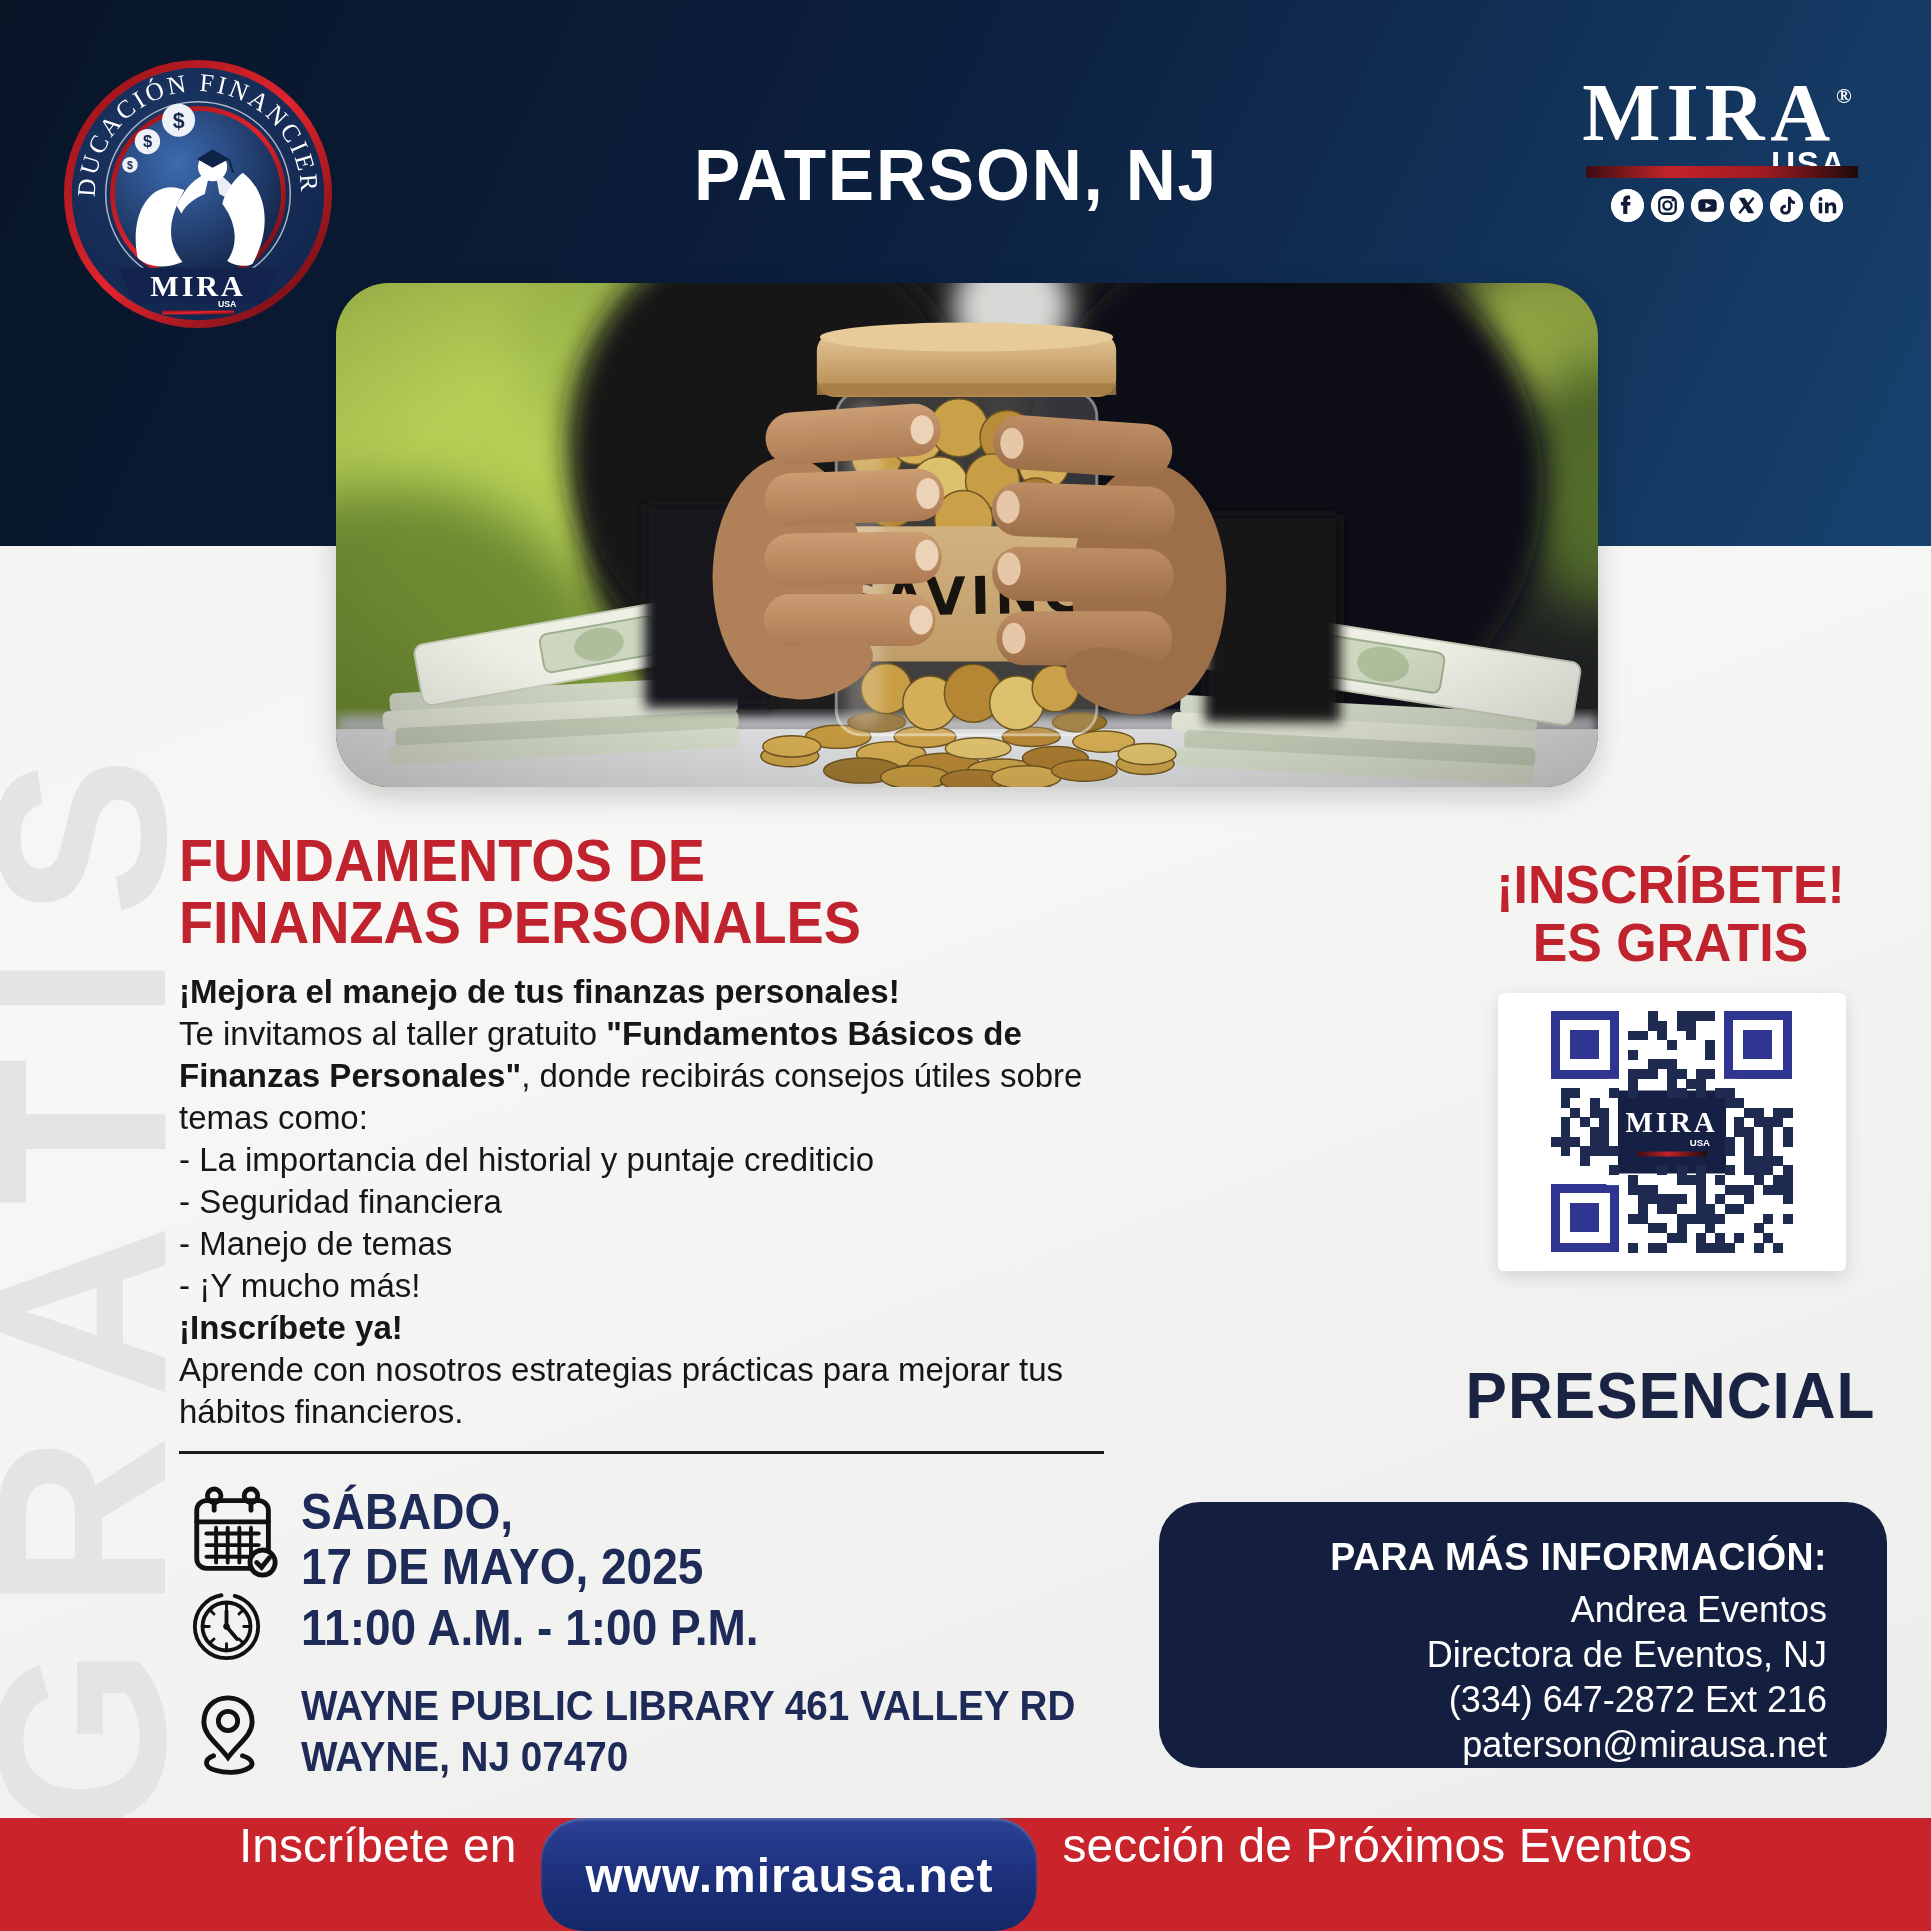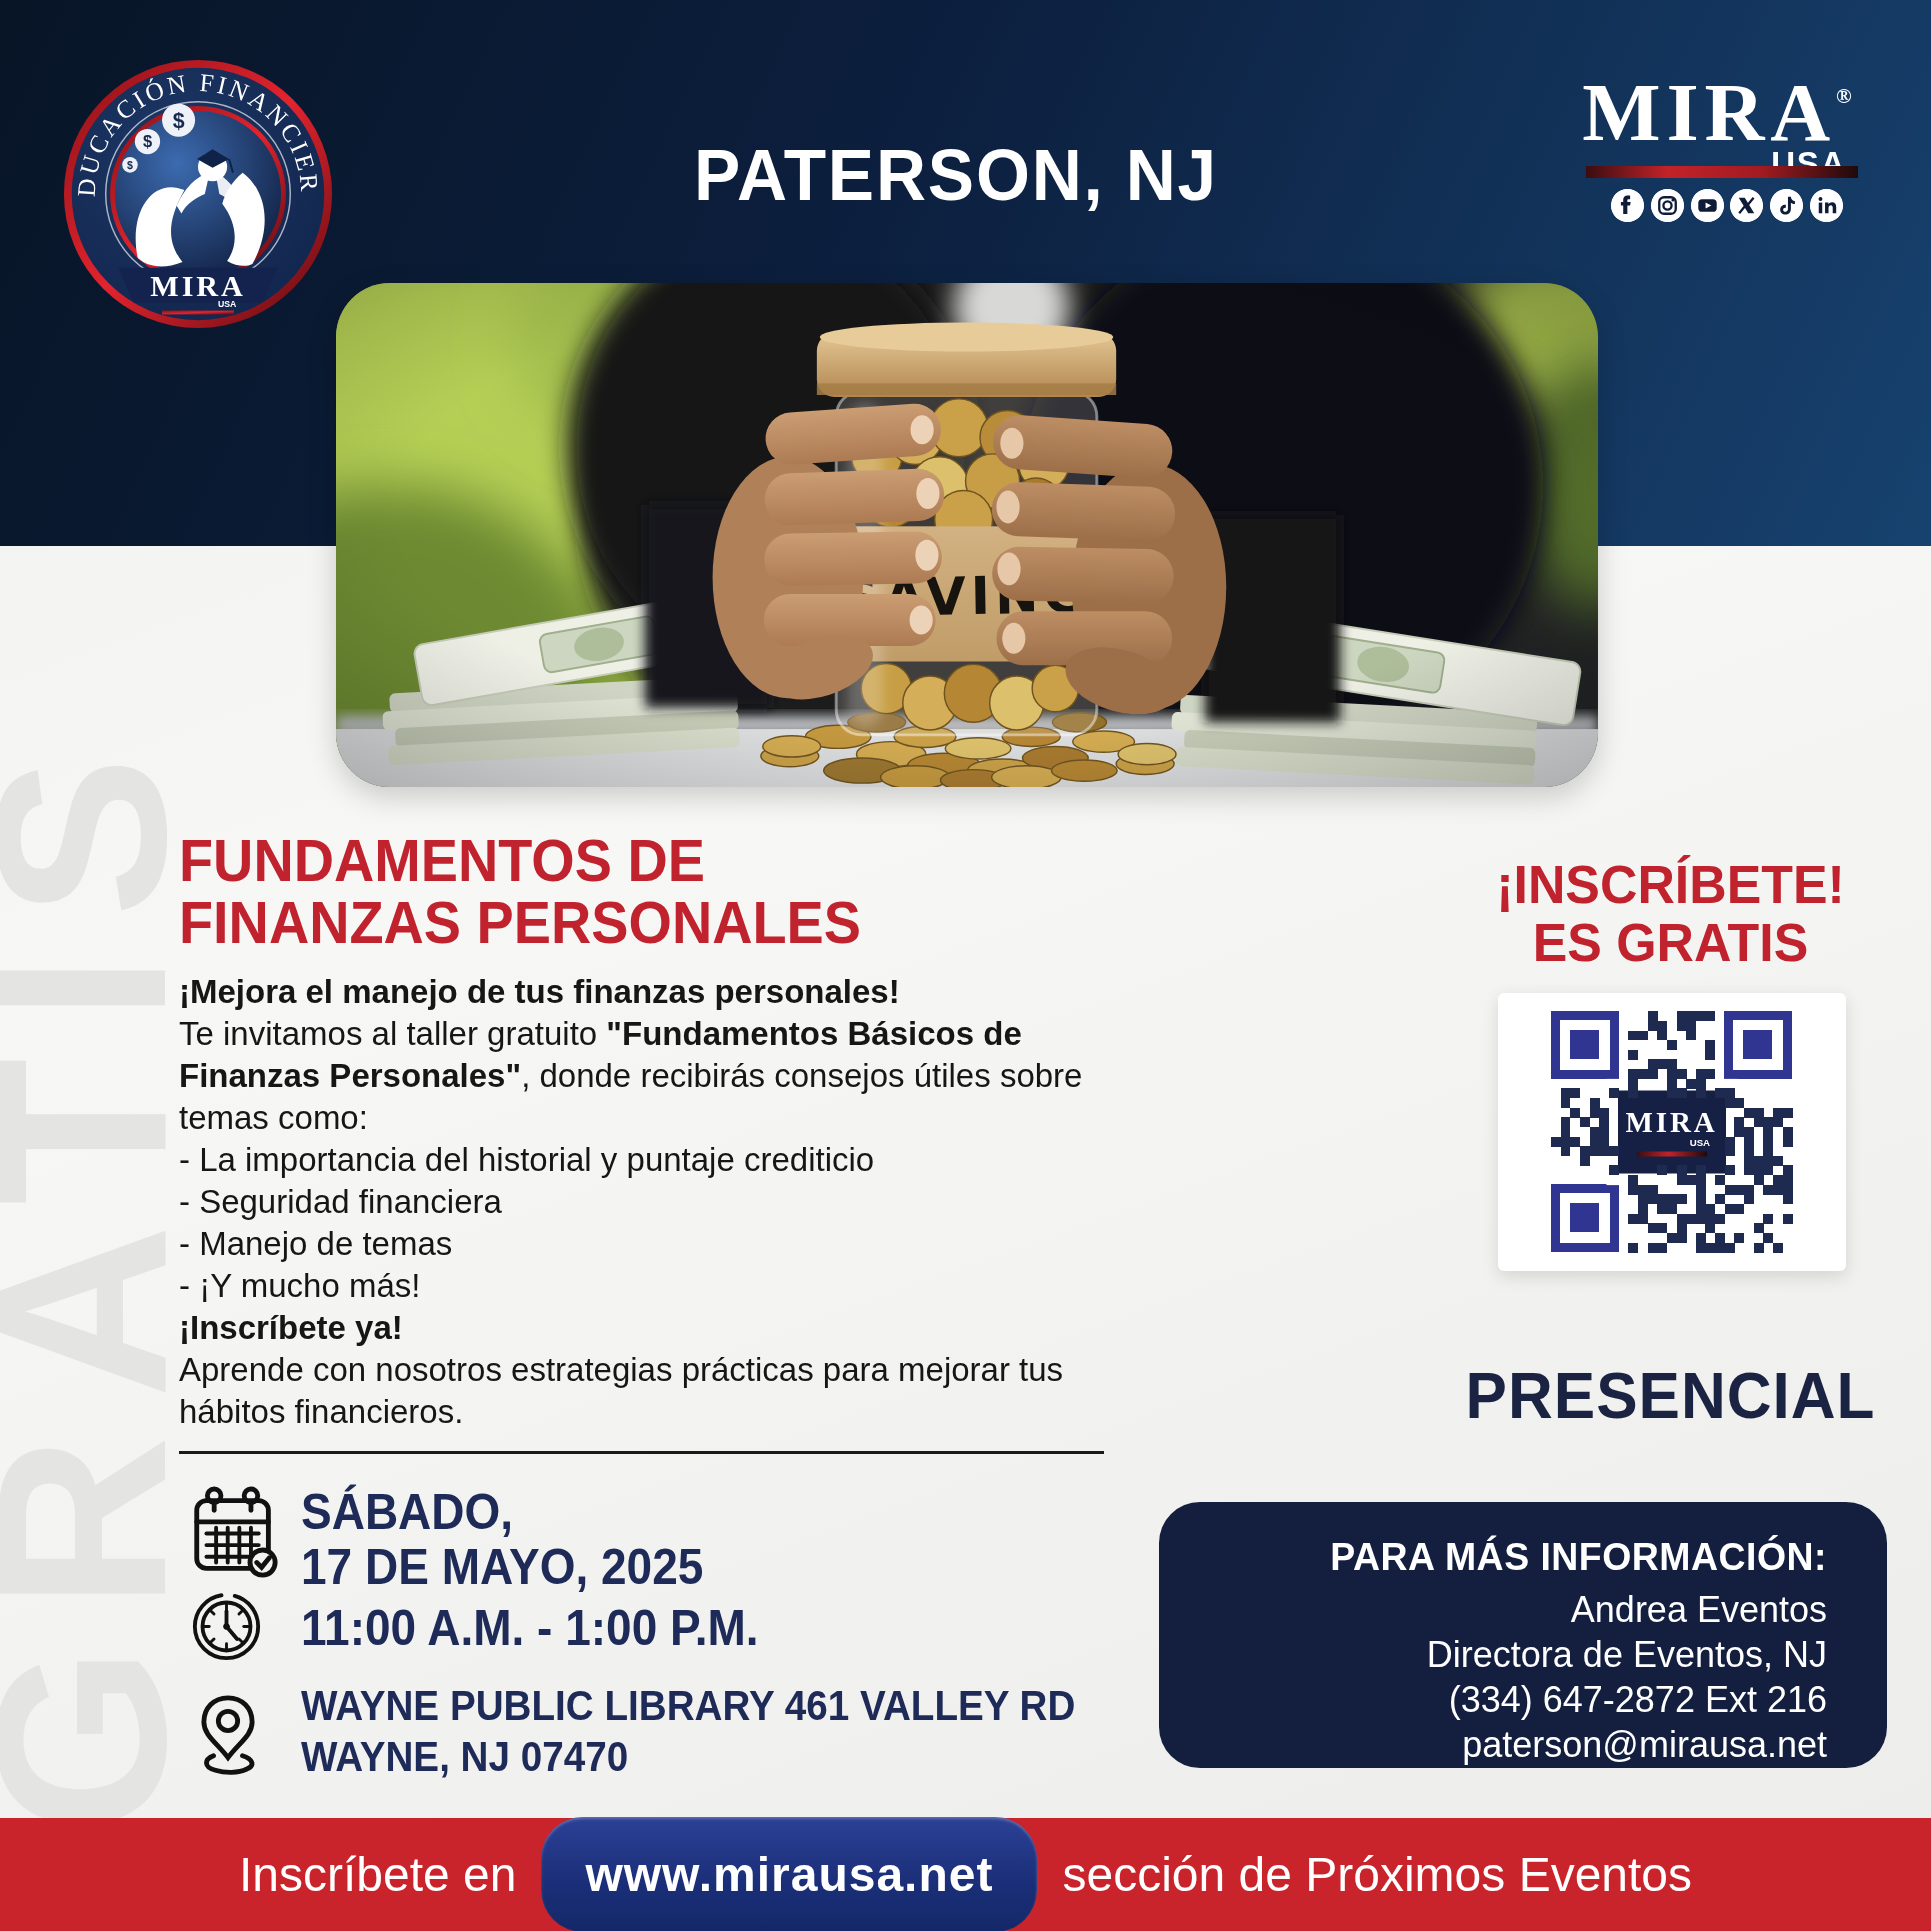--- a/index.html
+++ b/index.html
@@ -75,21 +75,21 @@
   .ev-venue{left:301px;top:1680px;font-size:42px;line-height:51px;}
   
   .contact-card{position:absolute;left:1159px;top:1502px;width:728px;height:266px;
     background:var(--deep-navy);border-radius:41px;color:#fff;text-align:right;
     padding:33px 60px 0 39px;}
   .contact-title{font-size:39px;font-weight:700;letter-spacing:0.5px;transform:scaleX(.96);
     transform-origin:right top;margin-bottom:7.7px;}
   .contact-line{font-size:36px;line-height:45px;font-weight:400;}
   
   .footer{position:absolute;left:0;top:1818px;width:1931px;height:113px;background:var(--footer-red);
-    display:flex;align-items:center;justify-content:center;gap:25px;color:#fff;font-size:48px;}
+    display:flex;justify-content:center;gap:25px;color:#fff;font-size:48px;}
   .footer .pill{background:linear-gradient(180deg,#2c4196 0%,#1b2f7a 55%,#142868 100%);
     border-radius:42px;padding:30px 44px;font-weight:700;letter-spacing:1px;
     box-shadow:inset 0 1.9px 2.9px rgba(255,255,255,.25);}
   .footer .post .b{font-weight:400}
 </style>
 </head>
 <body>
 
 <div class="poster">
 

